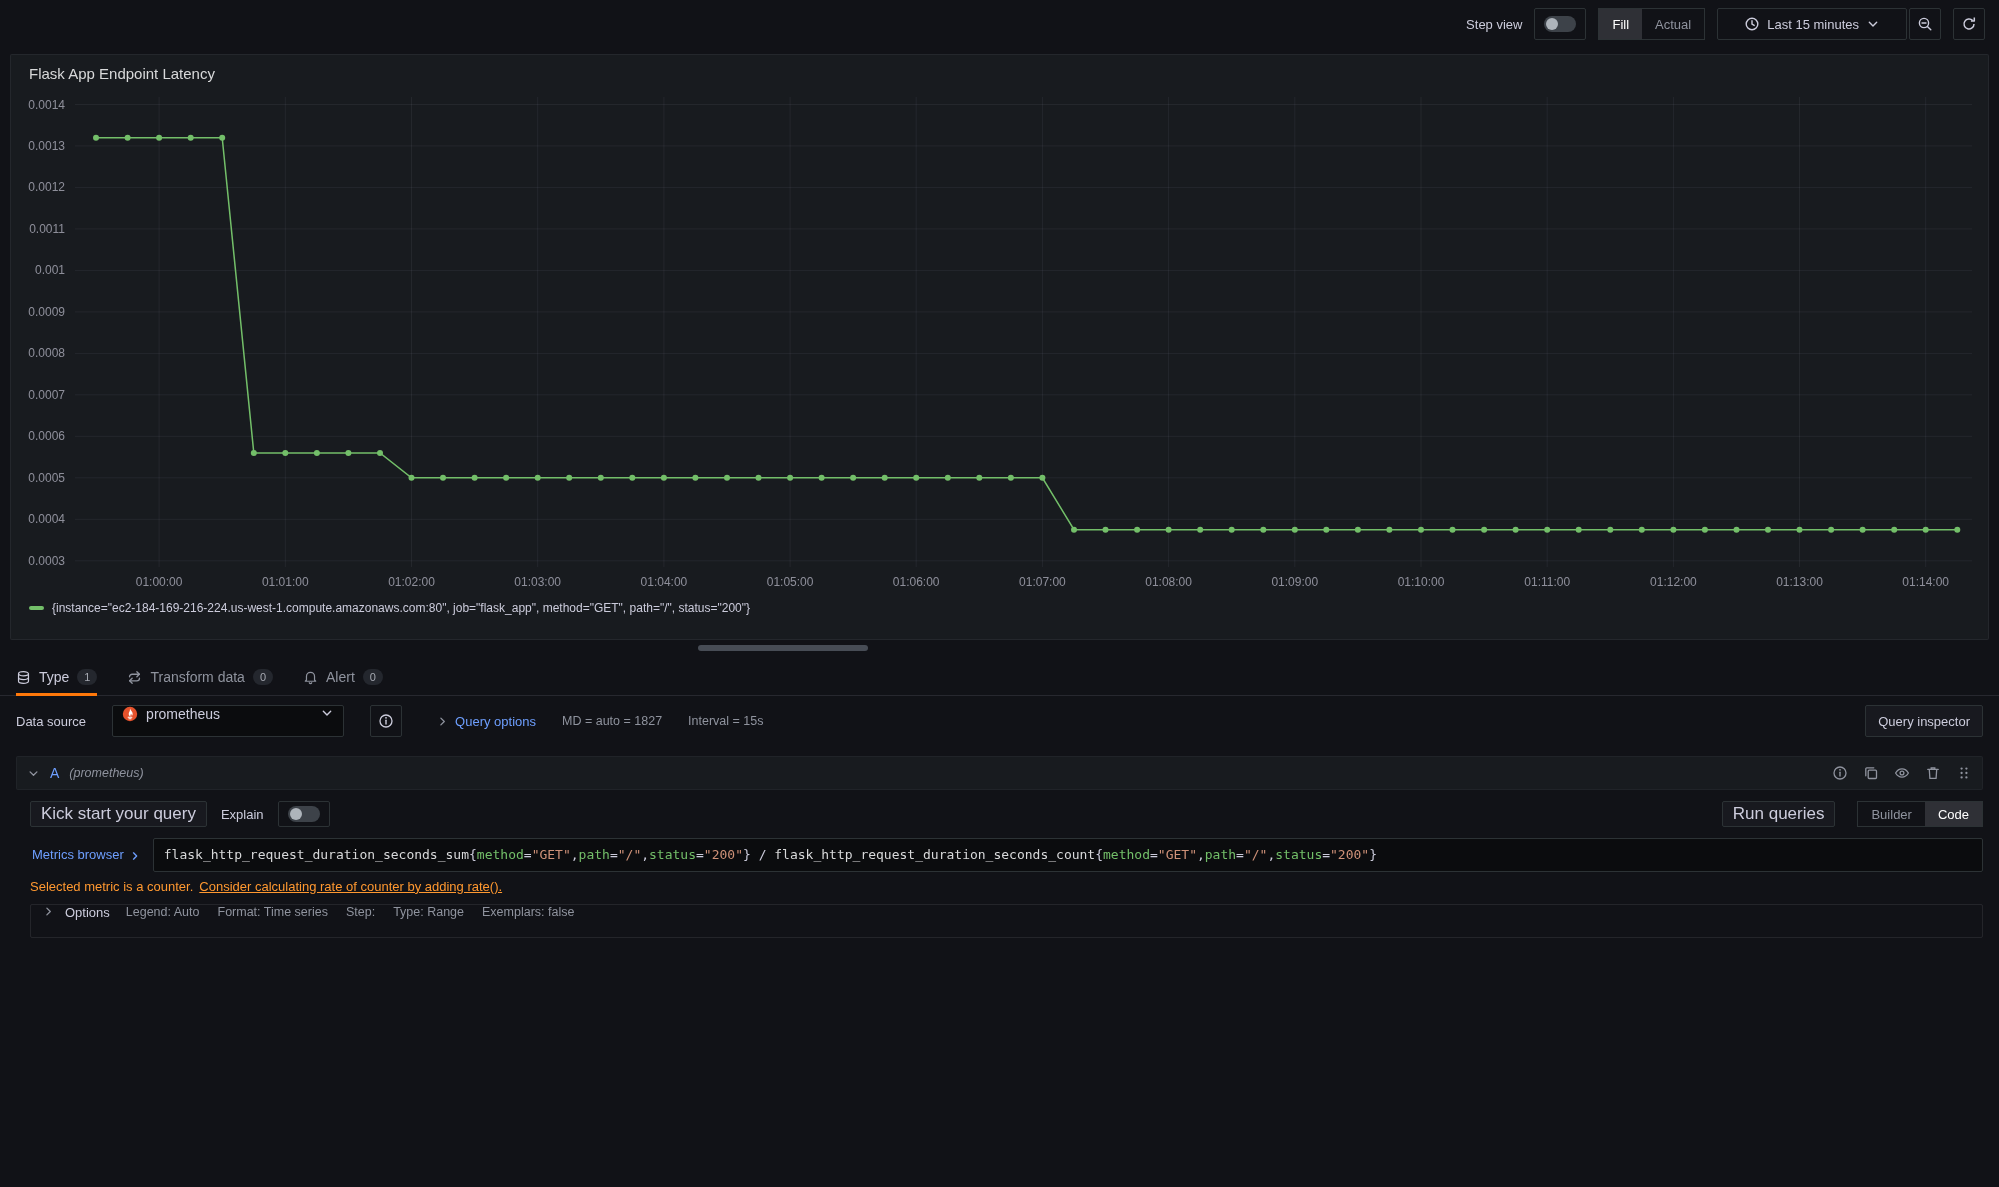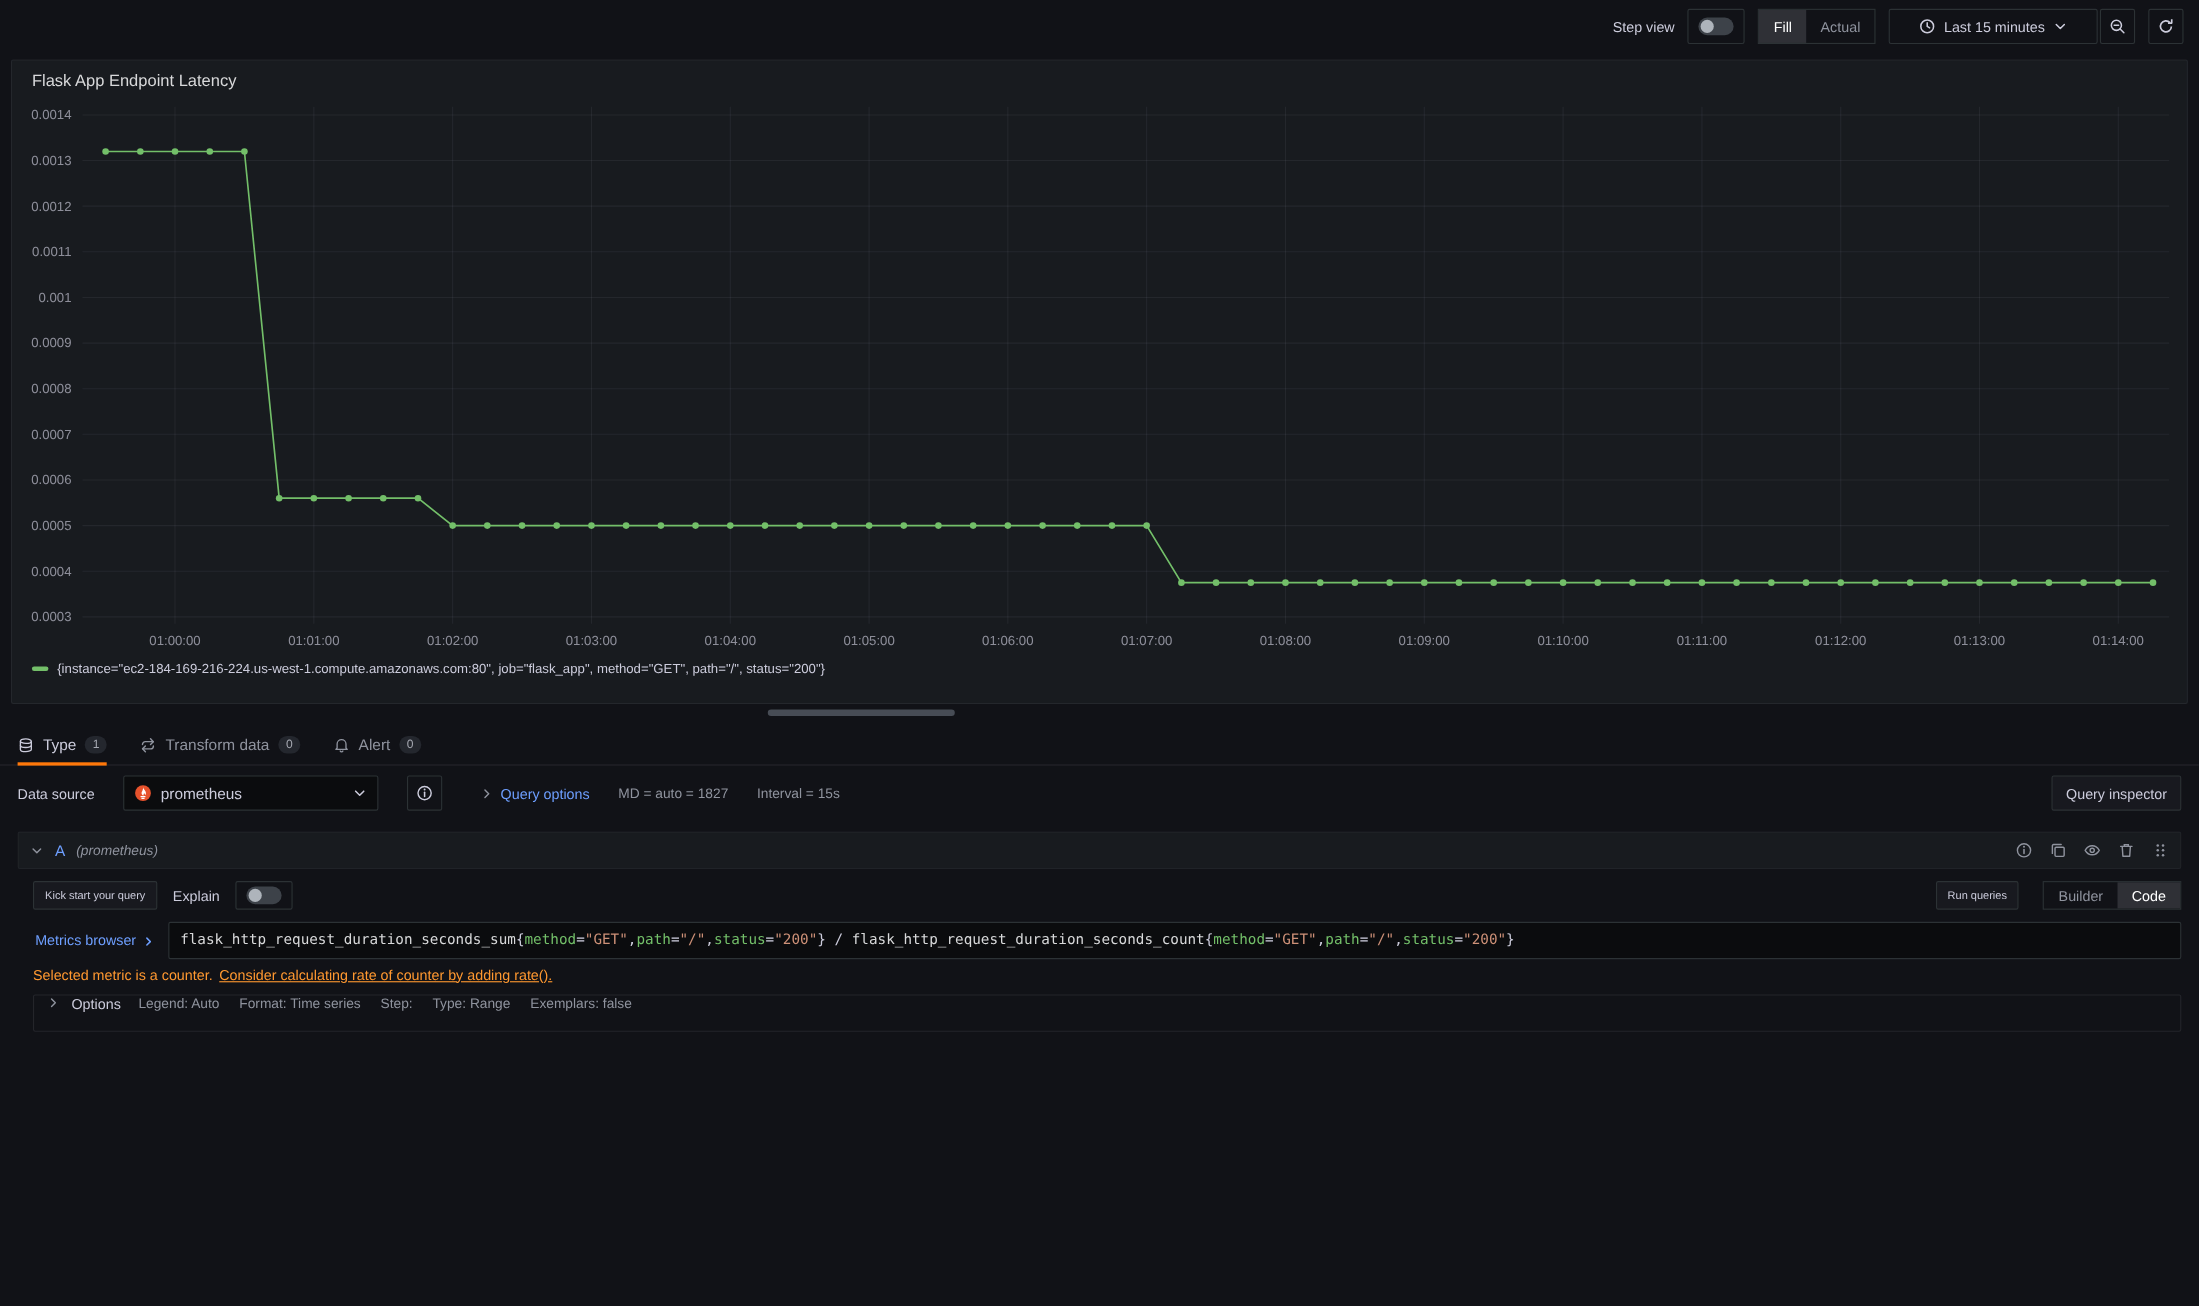--- a/index.html
+++ b/index.html
@@ -48,29 +48,29 @@
   
   .tabs{display:flex;align-items:flex-end;gap:30px;padding:0 16px;height:40px;border-bottom:1px solid rgba(204,204,220,0.12)}
   .tab{display:flex;align-items:center;gap:8px;font-size:14px;color:var(--text-dim);padding-bottom:10px;position:relative;cursor:pointer}
   .tab.active{color:var(--text)}
   .tab.active::after{content:"";position:absolute;left:0;right:0;bottom:-1px;height:3px;background:var(--accent-orange)}
   .badge{background:#24272e;color:#a6a9b2;border-radius:10px;font-size:11px;line-height:16px;padding:0 7px}
 
   
   .ds-row{height:50px;display:flex;align-items:center;gap:26px;padding:0 16px}
   .ds-label{font-size:13px;color:var(--text)}
-  .ds-picker{width:232px;height:32px;background:var(--input-bg);border:1px solid var(--border);border-radius:2px;display:flex;align-items:center;gap:8px;padding:0 9px;font-size:14px;cursor:pointer}
+  .ds-picker{width:232px;height:32px;background:var(--input-bg);border:1px solid var(--border);border-radius:2px;display:flex;align-items:flex-start;gap:8px;padding:0 9px;font-size:14px;cursor:pointer}
   .ds-picker .chev{margin-left:auto}
   .icon-btn{width:32px;height:32px;border:1px solid var(--border);border-radius:2px;display:flex;align-items:center;justify-content:center;color:var(--text)}
   .qo{display:flex;align-items:center;gap:6px;margin-left:8px;cursor:pointer}
   .qo-label{font-size:13px;color:var(--link-blue)}
   .dim{font-size:12.5px;color:var(--text-dim)}
   .spacer{flex:1}
   .btn{height:32px;border:1px solid var(--border);border-radius:2px;padding:0 12px;font-size:13px;color:var(--text);display:flex;align-items:center;background:rgba(204,204,220,0.04)}
-  .btn.sm{height:26px;padding:0 10px;font-size:10px}
+  .btn.sm{height:26px;padding:0 10px;font-size:17px}
 
   
   .query-section{margin:10px 16px 0}
   .qrow-header{height:34px;background:var(--panel-bg);border:1px solid rgba(204,204,220,0.05);border-radius:2px;display:flex;align-items:center;gap:10px;padding:0 10px}
   .refid{font-size:14px;font-weight:500;color:var(--link-blue)}
   .ds-hint{font-size:12.5px;font-style:italic;color:var(--text-dim)}
   .qicons{margin-left:auto;display:flex;align-items:center;gap:15px;color:var(--text-dim)}
   .qrow-body{padding:10px 0 0 14px}
   .row{display:flex;align-items:center}
   .row.btns{gap:14px;height:28px}

